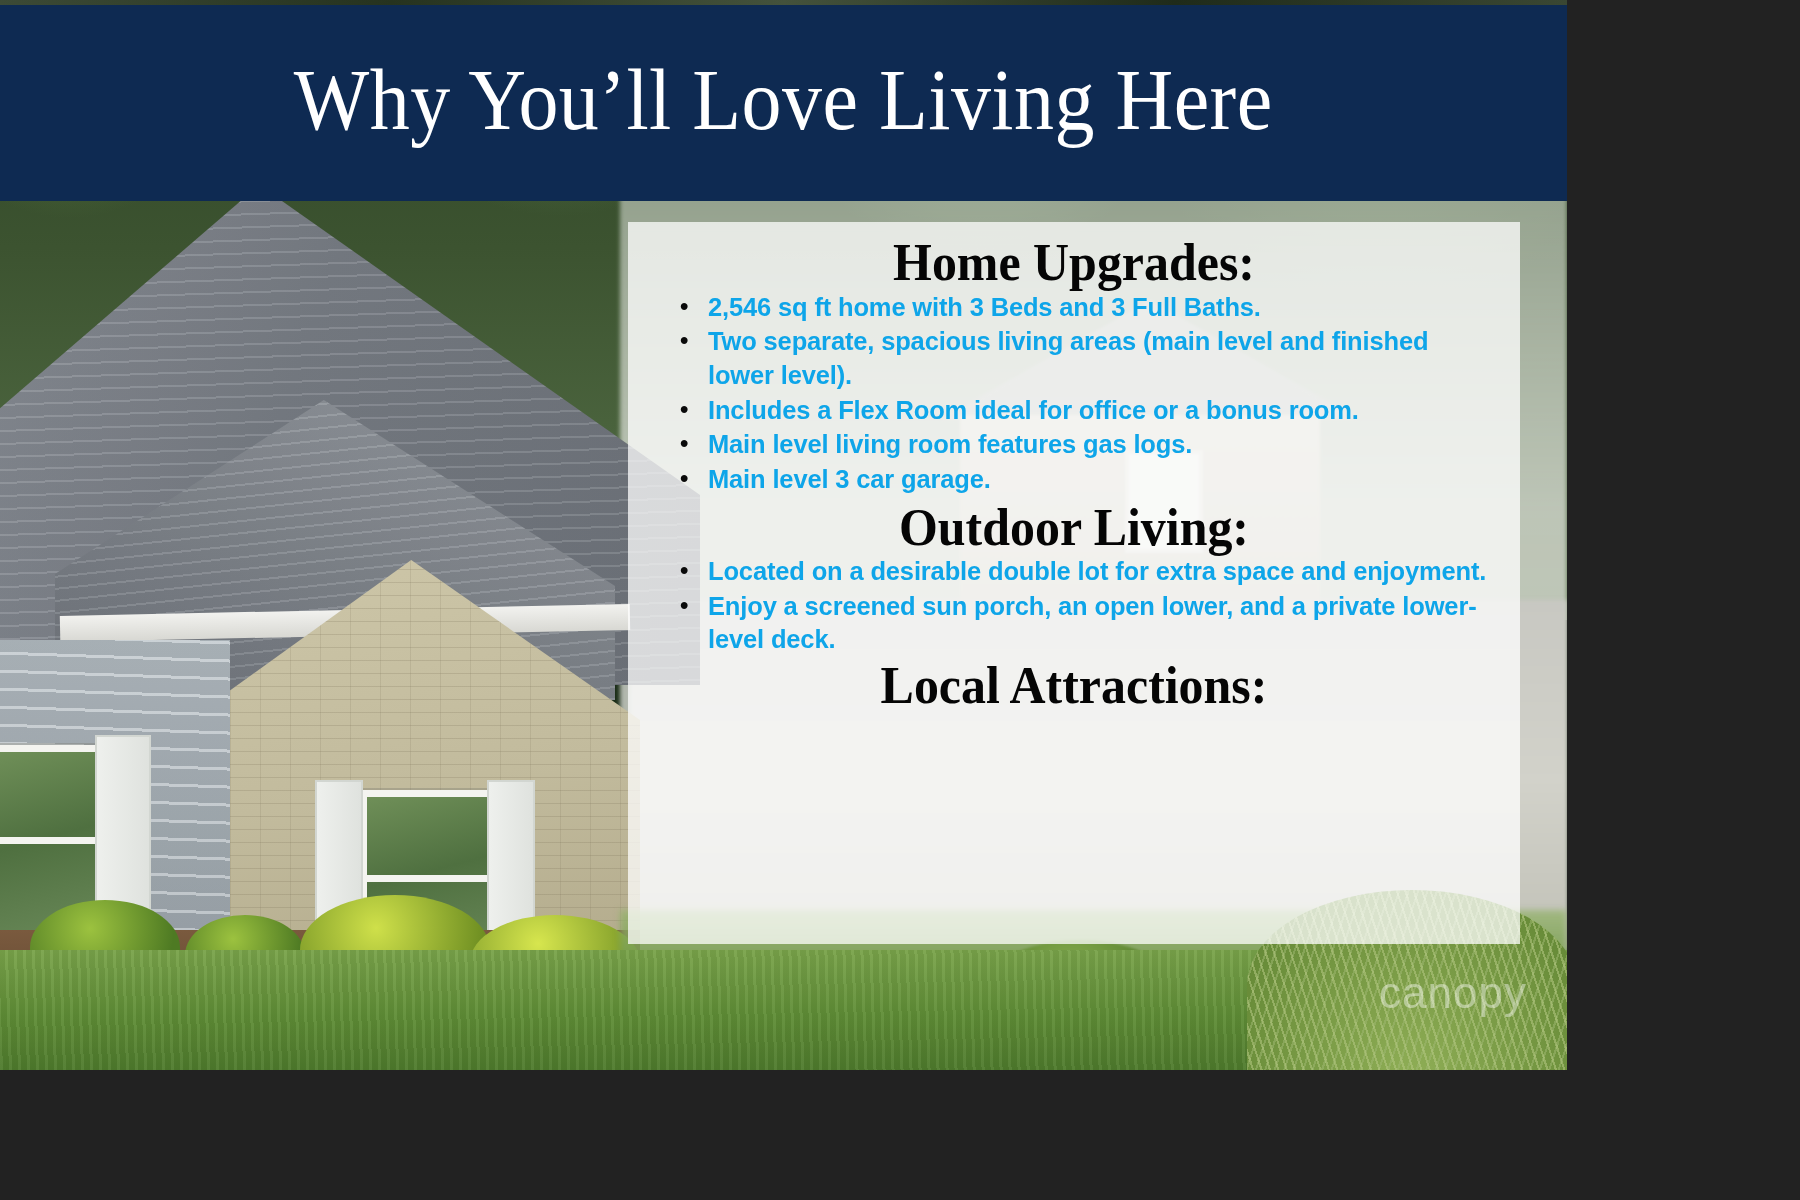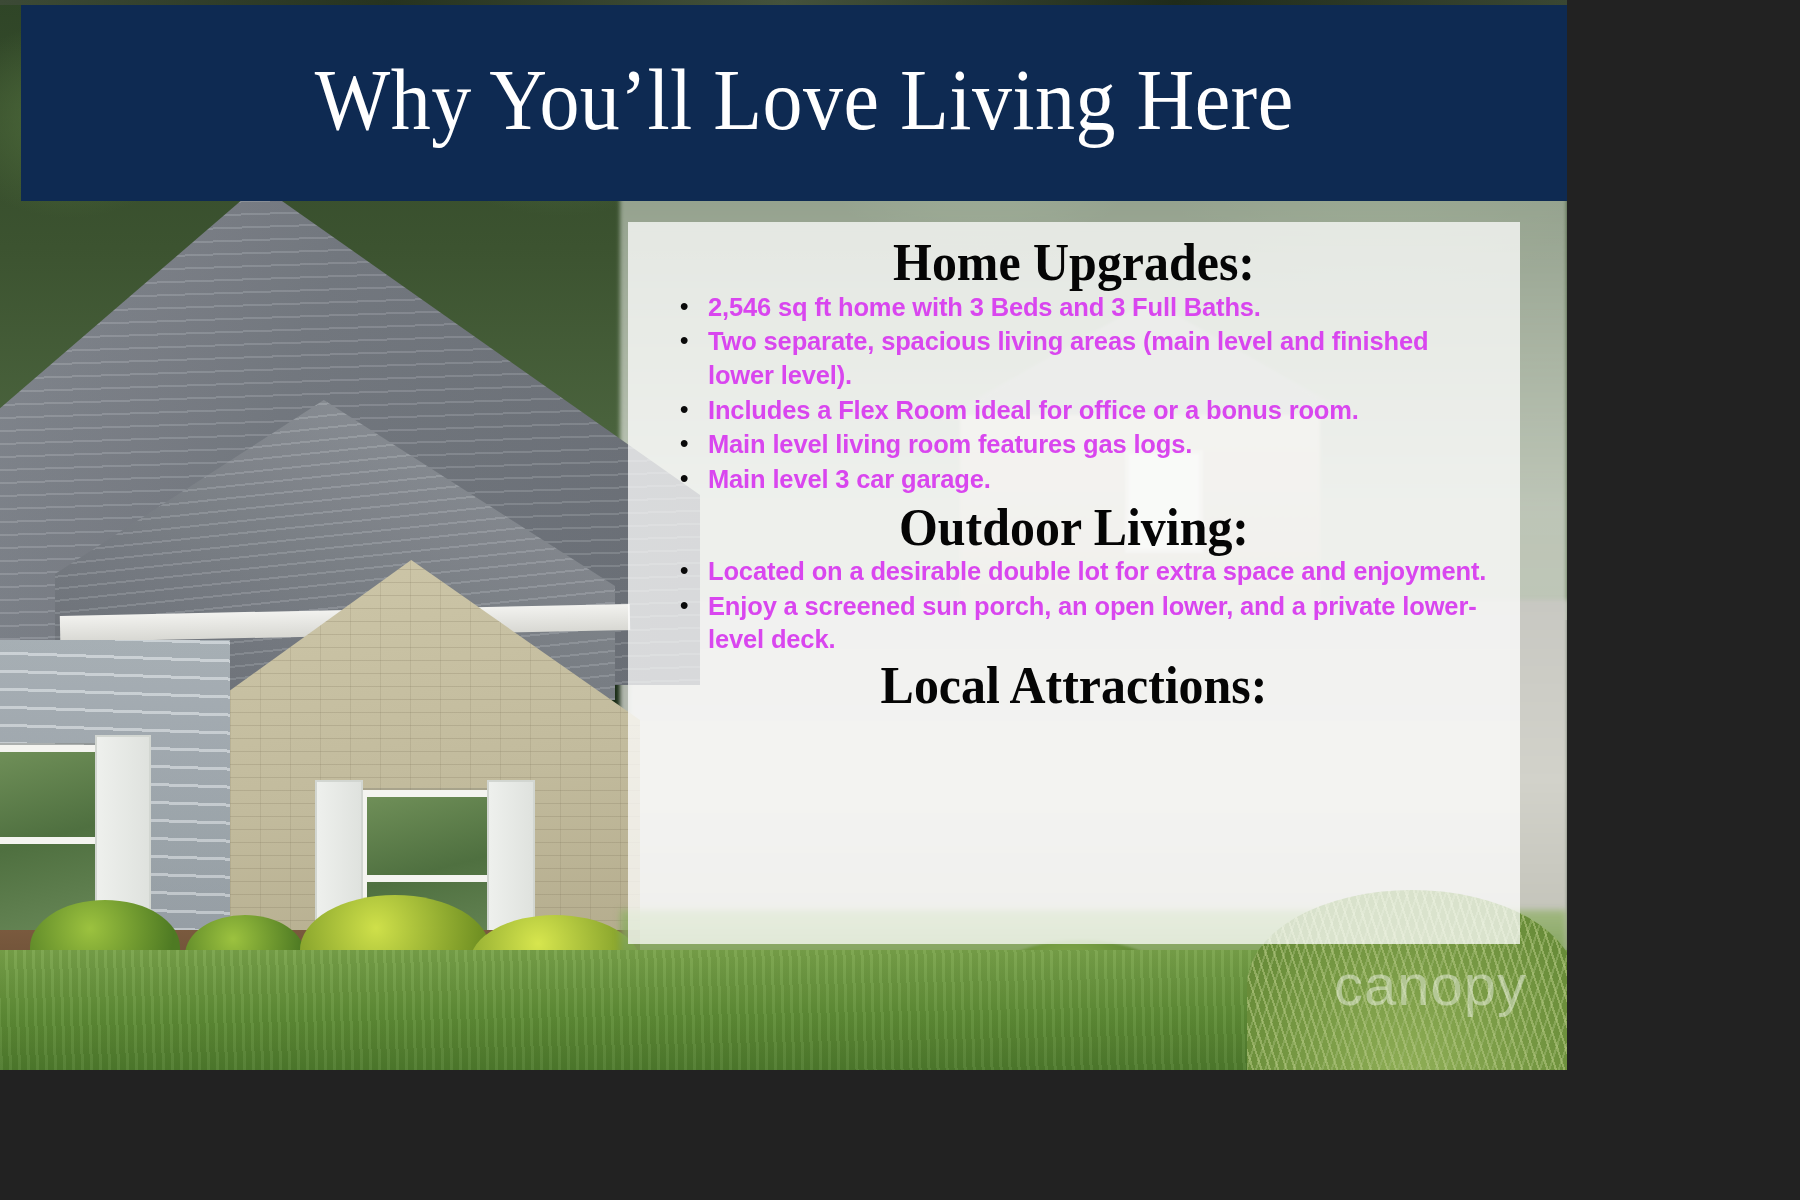--- a/index.html
+++ b/index.html
@@ -196,21 +196,20 @@
     background: linear-gradient(90deg,#3c4a36,#26331f,#44523c,#1f2b1a,#3a4733);
     z-index: 5;
   }
   .title-bar {
     position: absolute; left: 0; top: 5px; width: 1567px; height: 196px;
     background: #0e2a52;
     z-index: 6;
     display: flex;
     align-items: center;
     justify-content: center;
-    margin-left: 21px;
   }
   .title-text {
     font-family: "Liberation Serif", "DejaVu Serif", serif;
     color: #ffffff;
     font-size: 86px;
     line-height: 1;
     letter-spacing: 0.5px;
     transform: scaleX(0.93);
     white-space: nowrap;
     padding-bottom: 6px;
@@ -251,40 +250,40 @@
   }
   ul.bullets li {
     position: relative;
     font-family: "Liberation Sans", sans-serif;
     font-weight: bold;
     font-size: 25.5px;
     line-height: 1.32;
     padding-left: 34px;
     margin: 0 0 1px 0;
     letter-spacing: -0.15px;
-    color: #d946ef;
+    color: #0ea5e9;
   }
   ul.bullets li::before {
     content: "\2022";
     position: absolute;
     left: 6px;
     top: -1px;
     font-size: 24px;
     line-height: 1.32;
     color: #0a0a0a;
   }
 
   
   .watermark {
     position: absolute;
     right: 40px;
     bottom: 52px;
     z-index: 8;
     font-family: "Liberation Sans", sans-serif;
-    font-size: 58px;
+    font-size: 44px;
     color: rgba(255,255,255,0.42);
     letter-spacing: 1px;
     pointer-events: none;
     white-space: nowrap;
   }
 </style>
 </head>
 <body>
 
 <div class="flyer">

